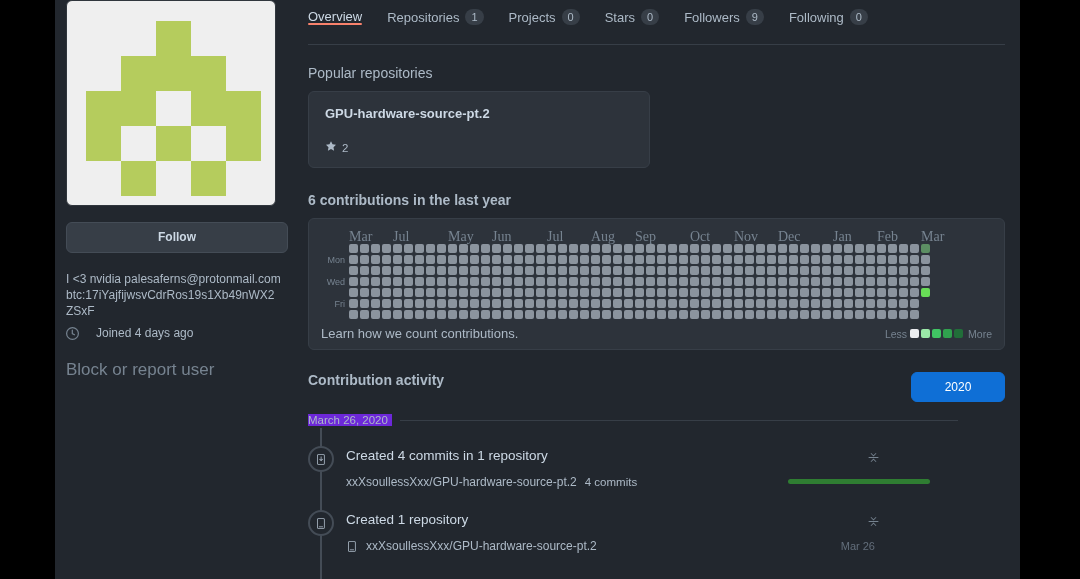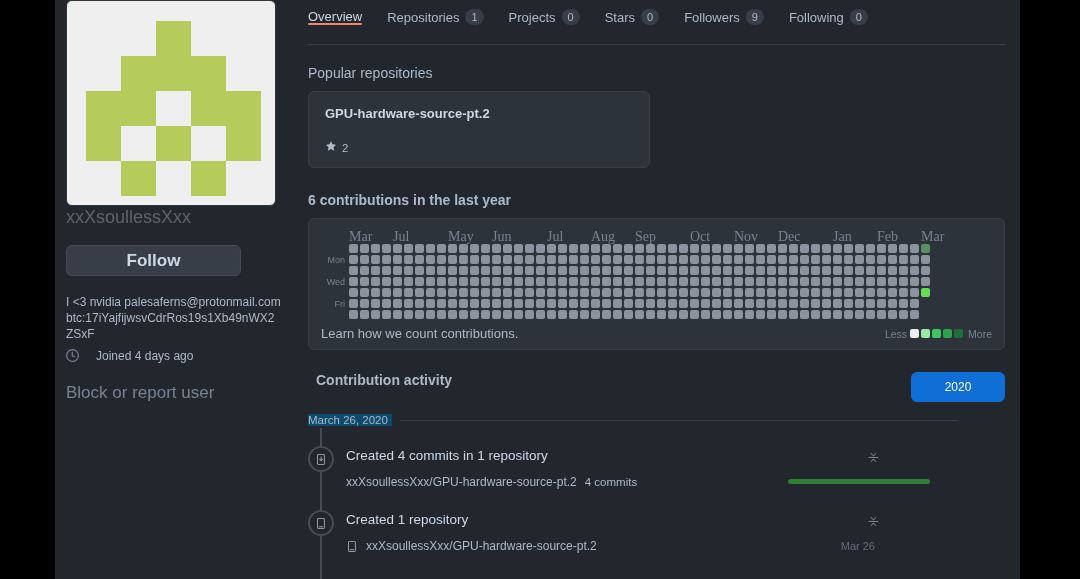--- a/index.html
+++ b/index.html
@@ -73,29 +73,29 @@
   .profile-login {
     font-size: 18px;
     font-weight: 300;
     color: #5b646d;
     line-height: 1.2;
     margin-top: 1px;
   }
 
   .follow-btn {
     display: block;
-    width: 175px;
+    width: 222px;
     margin-top: 16px;
     padding: 6px 0;
     text-align: center;
     background: #373e47;
     border: 1px solid #444c56;
     border-radius: 6px;
     color: #cdd9e5;
-    font-size: 17px;
+    font-size: 12px;
     font-weight: bold;
     cursor: pointer;
     line-height: 17px;
   }
 
   .bio {
     margin-top: 18px;
     font-size: 12px;
     color: #adbac7;
     line-height: 16px;
@@ -271,21 +271,20 @@
   .legend-cell {
     width: 9px; height: 9px; border-radius: 2px;
   }
 
   
   #activity-section { margin-top: 22px; position: relative; }
   #activity-head {
     display: flex;
     align-items: flex-start;
     justify-content: space-between;
-    margin-left: 8px;
   }
   #activity-title {
     font-size: 14px;
     color: #adbac7;
   }
   .year-btn {
     width: 94px;
     padding: 6px 0;
     background: #0f6fd6;
     border: 1px solid #0f6fd6;
@@ -307,21 +306,21 @@
   .date-row {
     display: flex;
     align-items: center;
     gap: 8px;
     position: relative;
   }
   .date-label {
     font-size: 11.5px;
     color: #adbac7;
     white-space: nowrap;
-    background: #0c4a6e;
+    background: #6d28d9;
     position: relative;
     z-index: 2;
     padding-right: 4px;
   }
   .date-rule {
     flex: 1;
     height: 1px;
     background: #373e47;
     max-width: 558px;
   }
@@ -409,21 +408,20 @@
           <div class="idblock" style="left: 124px; top: 90px; width: 35px; height: 35px; background: rgb(181, 204, 93);"></div>
           <div class="idblock" style="left: 159px; top: 90px; width: 35px; height: 35px; background: rgb(181, 204, 93);"></div>
           <div class="idblock" style="left: 19px; top: 125px; width: 35px; height: 35px; background: rgb(181, 204, 93);"></div>
           <div class="idblock" style="left: 89px; top: 125px; width: 35px; height: 35px; background: rgb(181, 204, 93);"></div>
           <div class="idblock" style="left: 159px; top: 125px; width: 35px; height: 35px; background: rgb(181, 204, 93);"></div>
           <div class="idblock" style="left: 54px; top: 160px; width: 35px; height: 35px; background: rgb(181, 204, 93);"></div>
           <div class="idblock" style="left: 124px; top: 160px; width: 35px; height: 35px; background: rgb(181, 204, 93);"></div>
         </div>
     </div>
 
-    <div class="profile-login">xxXsoullessXxx</div>
 
     <div class="follow-btn">Follow</div>
 
     <div class="bio">
       <span class="bio-line">I &lt;3 nvidia palesaferns@protonmail.com</span>
       <span class="bio-line">btc:17iYajfijwsvCdrRos19s1Xb49nWX2ZSxF</span>
     </div>
 
     <div class="joined">
       <span class="clock-icon">

